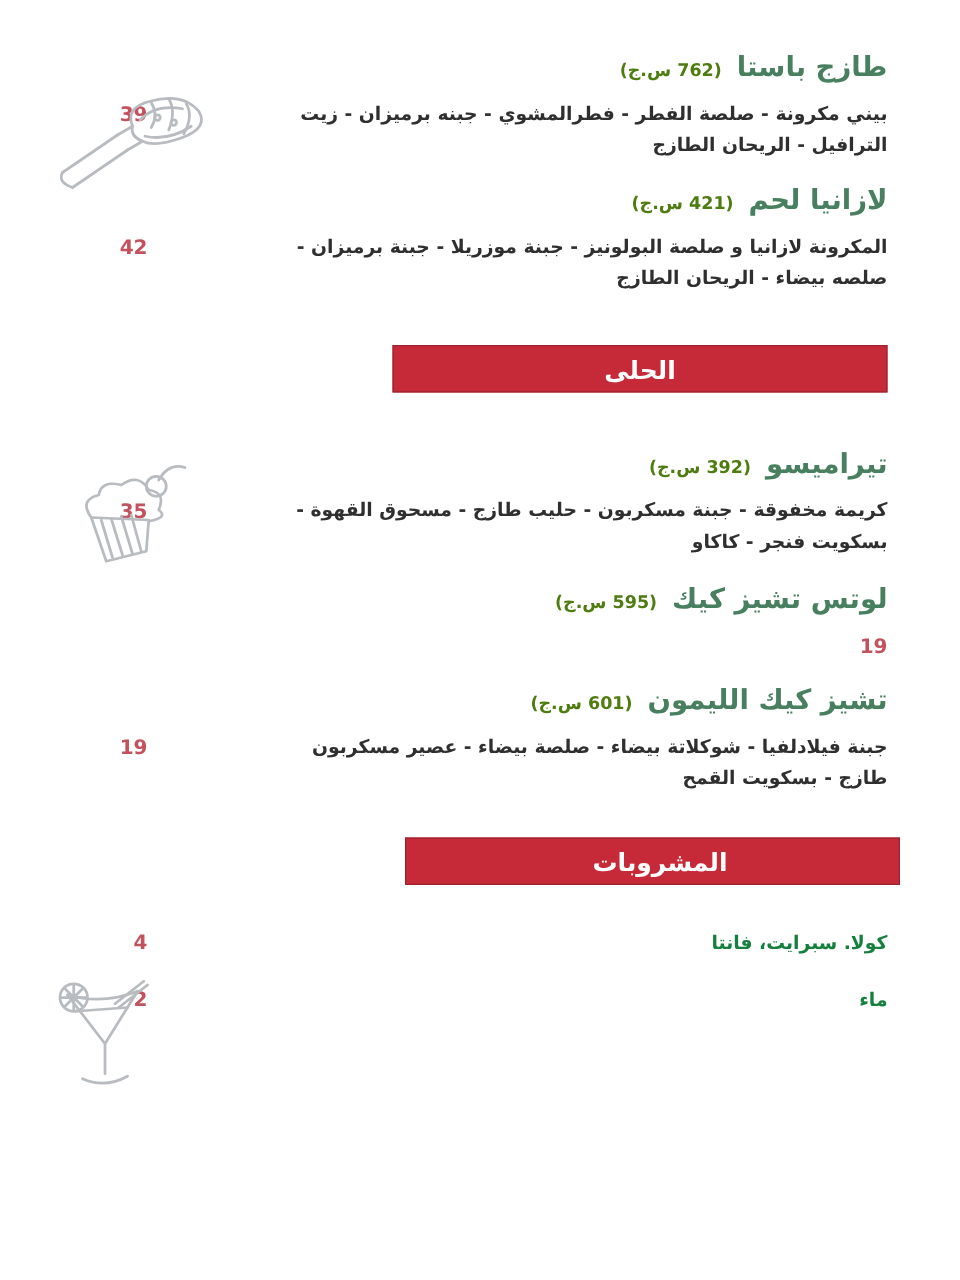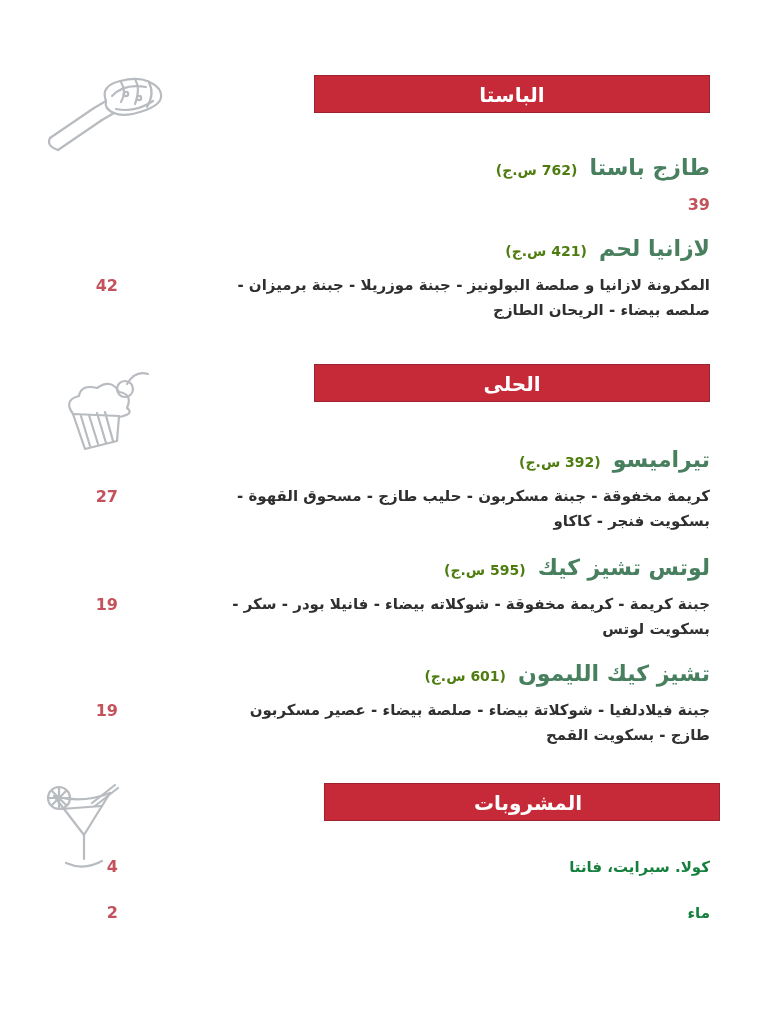--- a/index.html
+++ b/index.html
@@ -142,30 +142,28 @@
       <path d="M24 80 Q42 88 60 78"></path>
       <path d="M50 20 L73 2"></path>
       <path d="M53 23 L76 5"></path>
       <circle cx="17" cy="15" r="11"></circle>
       <path d="M17 5 L17 25 M7 15 L27 15 M10 8 L24 22 M10 22 L24 8"></path>
     </svg>
   </div>
 
   <div class="content">
 
-    <div class="banner banner-pasta">
-      <span>الباستا</span>
-    </div>
 
     <div class="item mt-item-1">
       <div class="item-title-row">
         <span class="item-name">طازج باستا</span>
         <span class="item-cal">(762 س.ج)</span>
       </div>
       <div class="item-body">
+        <p class="item-desc">بيني مكرونة - صلصة الفطر - فطرالمشوي - جبنه برميزان - زيت الترافيل - الريحان الطازج</p>
         <div class="price">39</div>
       </div>
     </div>
 
     <div class="item mt-item-2">
       <div class="item-title-row">
         <span class="item-name">لازانيا لحم</span>
         <span class="item-cal">(421 س.ج)</span>
       </div>
       <div class="item-body">
@@ -178,31 +176,30 @@
       <span>الحلى</span>
     </div>
 
     <div class="item mt-item-3">
       <div class="item-title-row">
         <span class="item-name">تيراميسو</span>
         <span class="item-cal">(392 س.ج)</span>
       </div>
       <div class="item-body">
         <p class="item-desc">كريمة مخفوقة - جبنة مسكربون - حليب طازج - مسحوق القهوة - بسكويت فنجر - كاكاو</p>
-        <div class="price">27</div>
+        <div class="price">35</div>
       </div>
     </div>
 
     <div class="item mt-item-4">
       <div class="item-title-row">
         <span class="item-name">لوتس تشيز كيك</span>
         <span class="item-cal">(595 س.ج)</span>
       </div>
       <div class="item-body">
-        <p class="item-desc">جبنة كريمة - كريمة مخفوقة - شوكلاته بيضاء - فانيلا بودر - سكر - بسكويت لوتس</p>
         <div class="price">19</div>
       </div>
     </div>
 
     <div class="item mt-item-5">
       <div class="item-title-row">
         <span class="item-name">تشيز كيك الليمون</span>
         <span class="item-cal">(601 س.ج)</span>
       </div>
       <div class="item-body">

